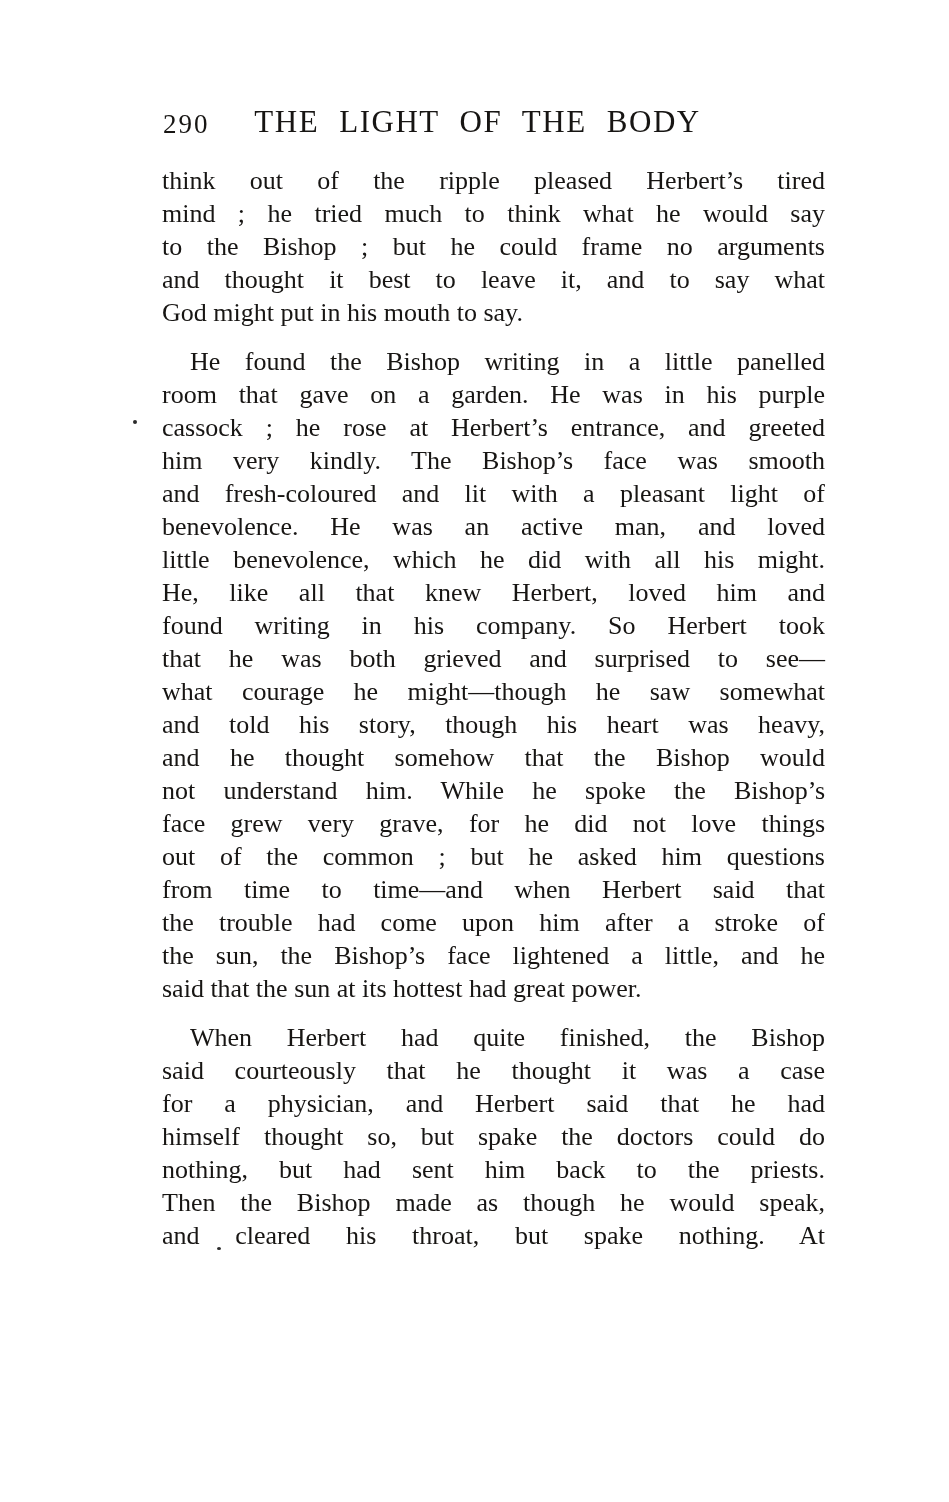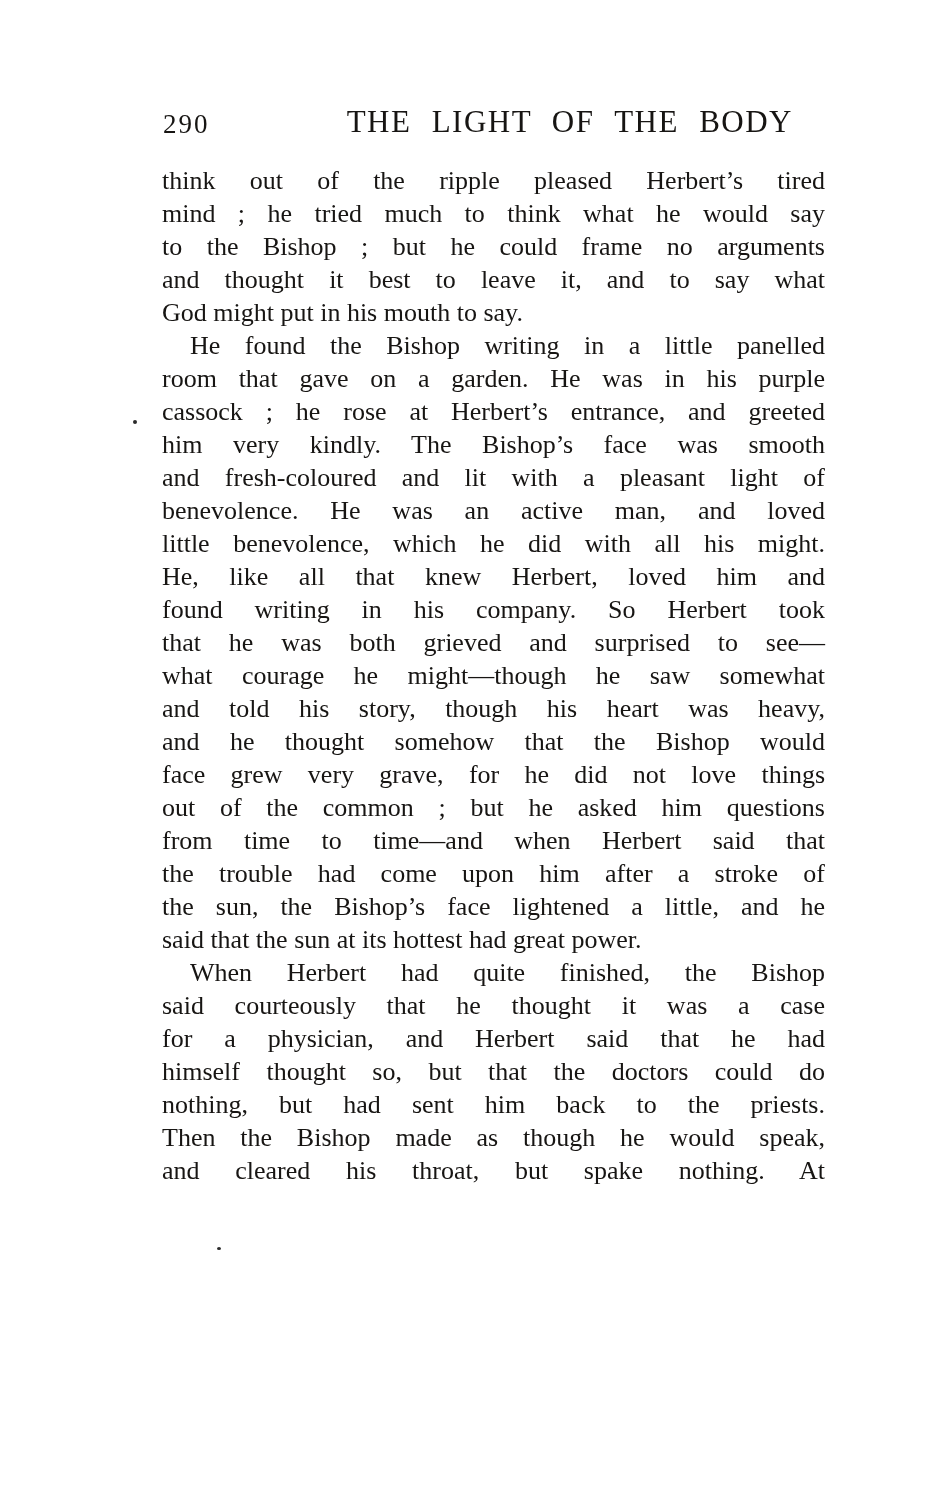--- a/index.html
+++ b/index.html
@@ -31,21 +31,21 @@
     font-size: 27px;
     letter-spacing: 2px;
     line-height: 1;
   }
   .running-title {
     position: absolute;
     left: 0;
     right: 32px;
     top: 2px;
     margin: 0;
-    text-align: right;
+    text-align: center;
     font-size: 31px;
     font-weight: normal;
     letter-spacing: 1.5px;
     word-spacing: 11px;
     line-height: 1;
     white-space: nowrap;
   }
   .text-block {
     position: absolute;
     left: 162px;
@@ -57,20 +57,21 @@
   .line {
     text-align: justify;
     text-align-last: justify;
     white-space: normal;
   }
   .line.flush {
     text-align-last: left;
   }
   .line.indent {
     text-indent: 28px;
+    margin-top: 16px;
   }
   .speck {
     position: absolute;
     background: #2a2a2a;
     border-radius: 50%;
   }
   .speck-1 { left: 133px; top: 420px; width: 4px; height: 4px; }
   .speck-2 { left: 217px; top: 1247px; width: 4px; height: 3px; }
 </style>
 </head>
@@ -95,30 +96,31 @@
       <div class="line">him very kindly. The Bishop’s face was smooth</div>
       <div class="line">and fresh-coloured and lit with a pleasant light of</div>
       <div class="line">benevolence. He was an active man, and loved</div>
       <div class="line">little benevolence, which he did with all his might.</div>
       <div class="line">He, like all that knew Herbert, loved him and</div>
       <div class="line">found writing in his company. So Herbert took</div>
       <div class="line">that he was both grieved and surprised to see—</div>
       <div class="line">what courage he might—though he saw somewhat</div>
       <div class="line">and told his story, though his heart was heavy,</div>
       <div class="line">and he thought somehow that the Bishop would</div>
+      <div class="line">not understand him. While he spoke the Bishop’s</div>
       <div class="line">face grew very grave, for he did not love things</div>
       <div class="line">out of the common ; but he asked him questions</div>
       <div class="line">from time to time—and when Herbert said that</div>
       <div class="line">the trouble had come upon him after a stroke of</div>
       <div class="line">the sun, the Bishop’s face lightened a little, and he</div>
       <div class="line flush">said that the sun at its hottest had great power.</div>
       <div class="line indent">When Herbert had quite finished, the Bishop</div>
       <div class="line">said courteously that he thought it was a case</div>
       <div class="line">for a physician, and Herbert said that he had</div>
-      <div class="line">himself thought so, but that the doctors could do</div>
+      <div class="line">himself thought so, but spake the doctors could do</div>
       <div class="line">nothing, but had sent him back to the priests.</div>
       <div class="line">Then the Bishop made as though he would speak,</div>
       <div class="line">and cleared his throat, but spake nothing. At</div>
     </main>
 
   <span class="speck speck-1"></span>
   <span class="speck speck-2"></span>
 
 </div>
 

